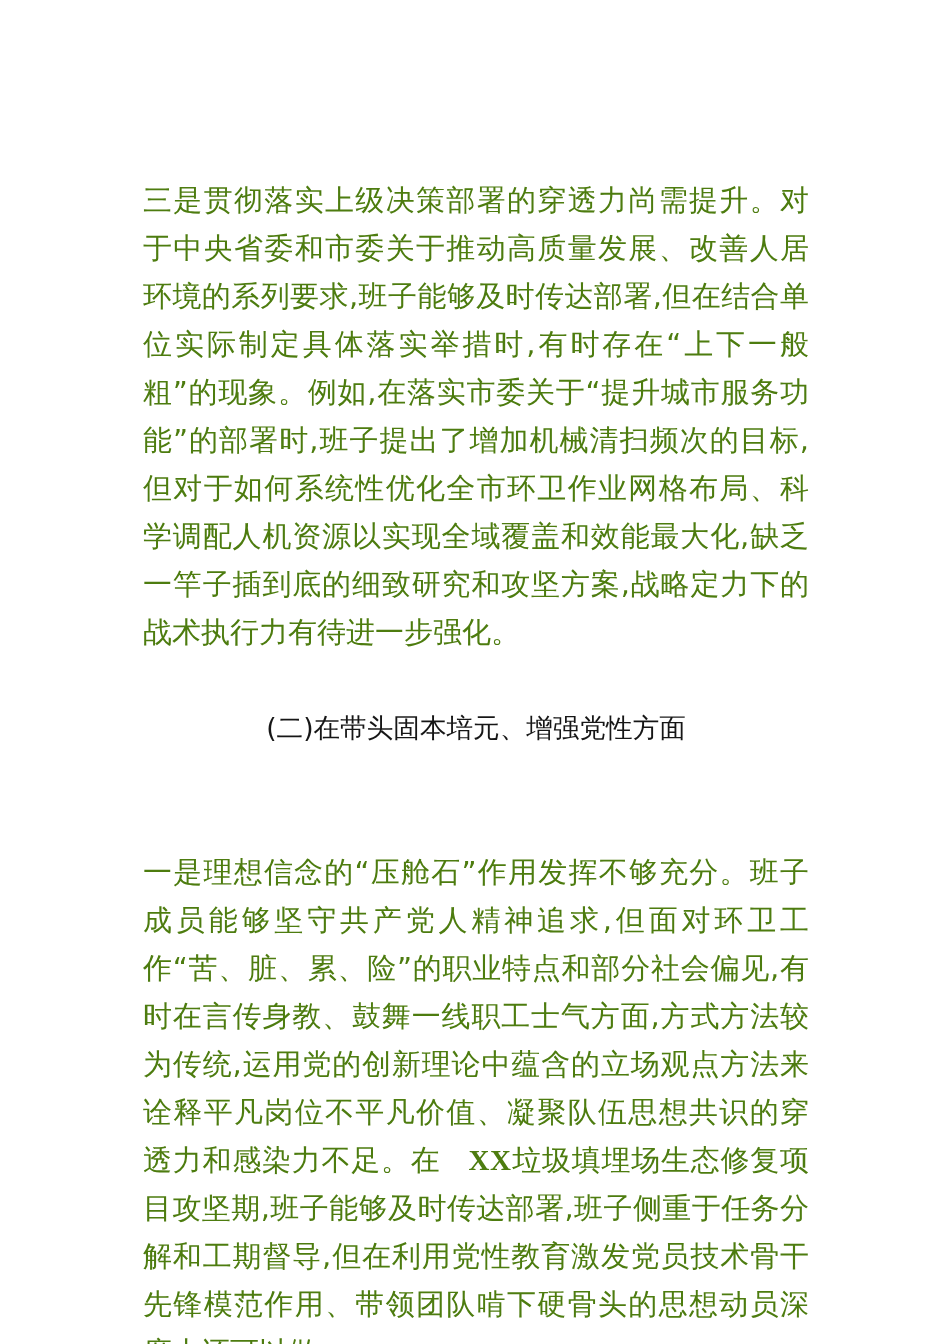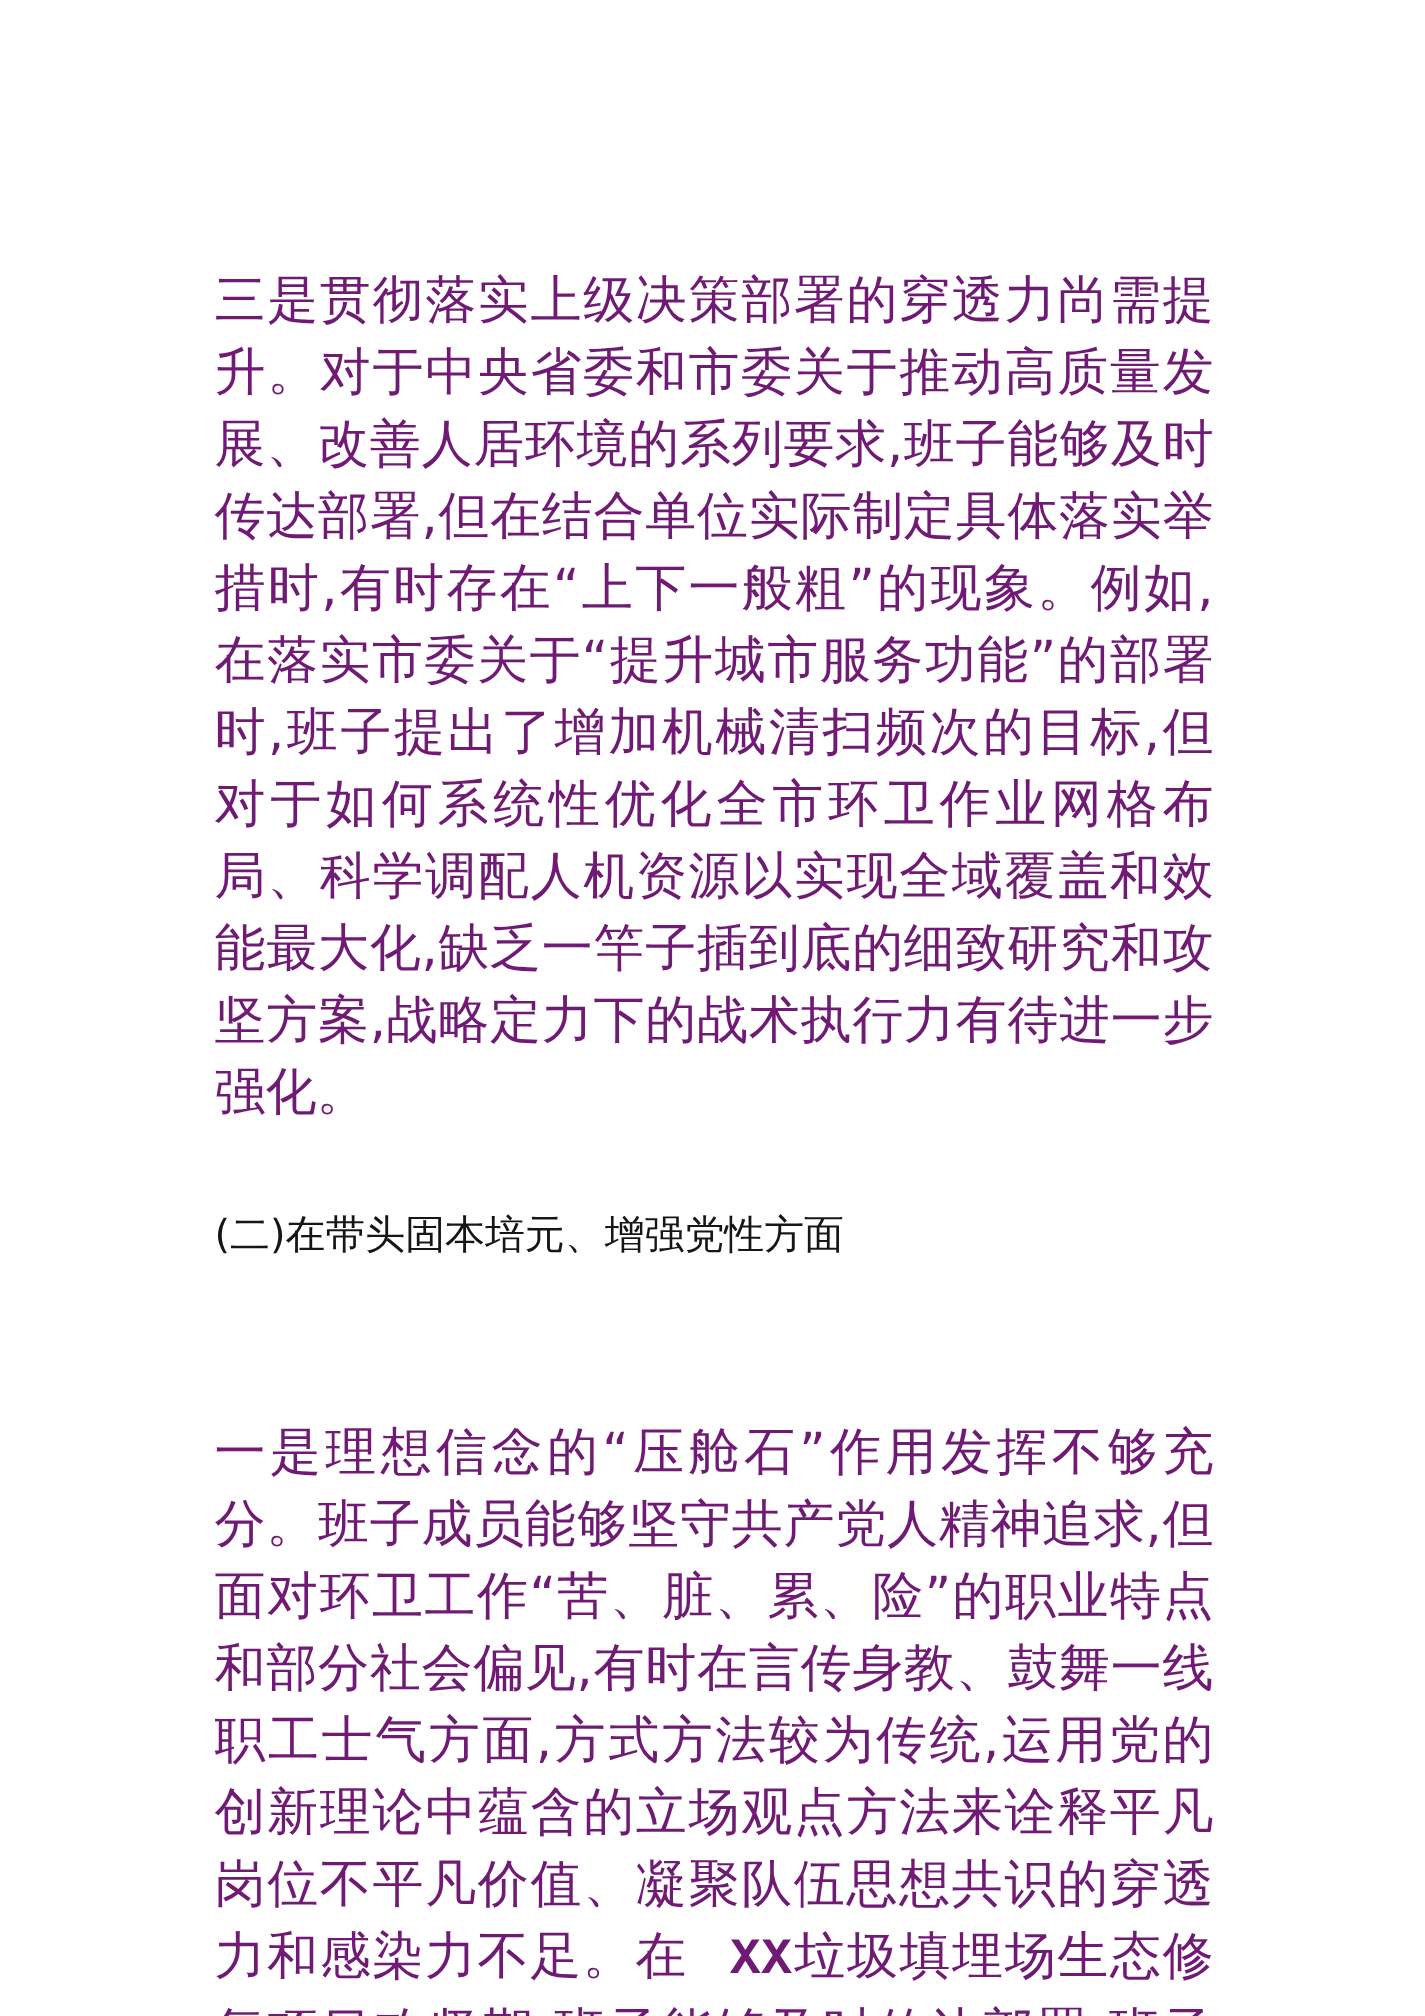--- a/index.html
+++ b/index.html
@@ -26,49 +26,49 @@
 
   #text-column {
     position: absolute;
     left: 143px;
     top: 176px;
     width: 666px;
   }
 
   .para {
     margin: 0;
-    font-size: 34px;
+    font-size: 29px;
     line-height: 48px;
     letter-spacing: 0;
     text-align: justify;
     text-justify: inter-character;
     text-align-last: left;
-    color: #701a75;
+    color: #4d7c0f;
     font-weight: 400;
     word-break: break-all;
     white-space: normal;
   }
 
   
   .gap-1 { height: 48px; }
   .gap-2 { height: 96px; }
 
   .heading {
     margin: 0;
     font-size: 26.6px;
     line-height: 48px;
-    text-align: left;
+    text-align: center;
     color: #161616;
     font-weight: 400;
     word-break: break-all;
   }
 
   
   .latin {
-    font-family: Liberation Mono, monospace;
+    font-family: Liberation Serif, serif;
     font-weight: 700;
     letter-spacing: 0.5px;
     margin-left: 28px;
   }
 </style>
 </head>
 <body style="background: rgb(255, 255, 255); color: rgb(22, 22, 22);">
 
 <div id="page">
   <div id="text-column">

